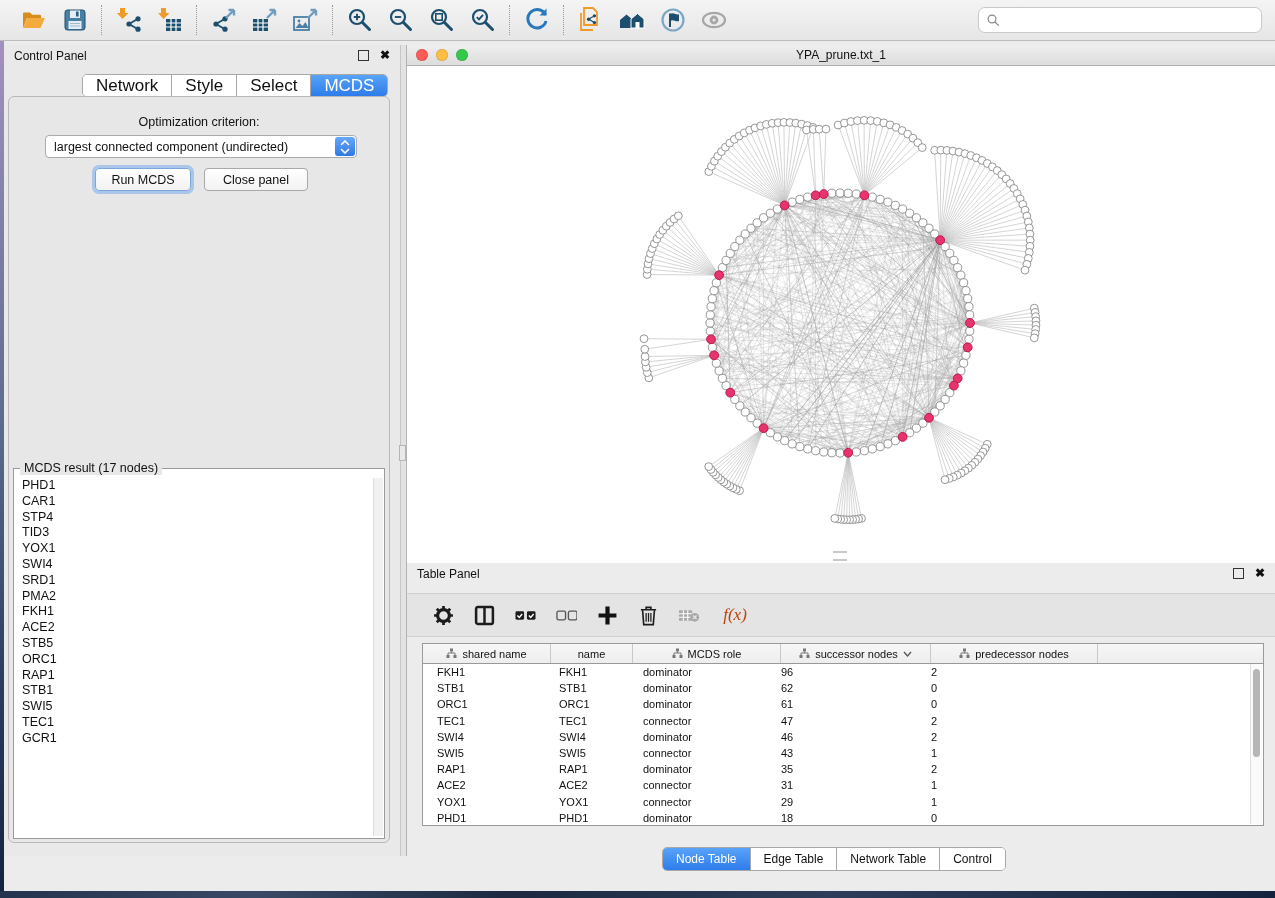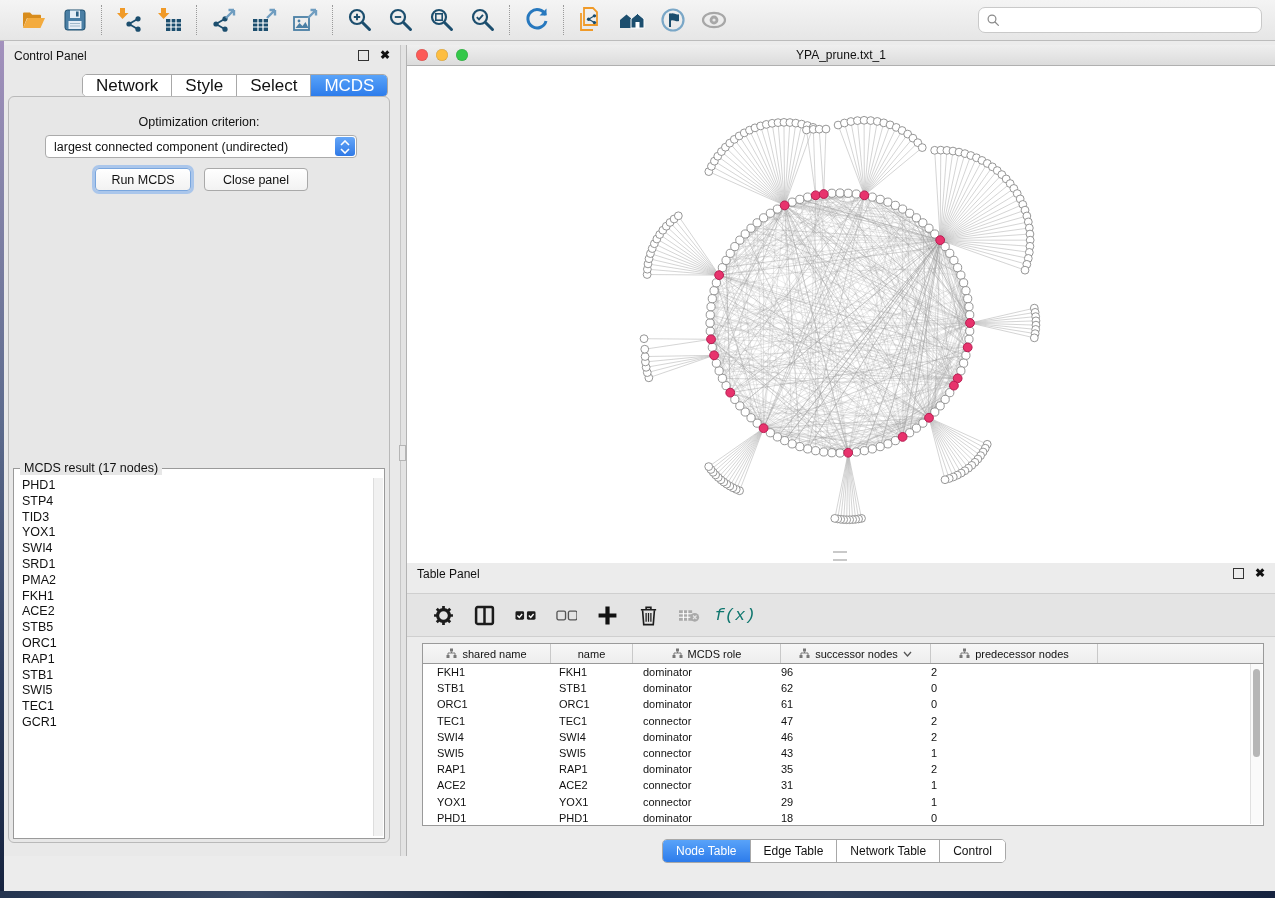--- a/index.html
+++ b/index.html
@@ -69,33 +69,33 @@
   .net-canvas{position:relative;height:497px;background:#fff;}
   .canvas-grip{position:absolute;left:426px;bottom:2px;width:14px;height:6px;
     border-top:2px solid #c9c9c9;border-bottom:2px solid #c9c9c9;}
   
   .table-panel{position:absolute;left:406px;top:563px;width:869px;height:293px;background:#ececec;
     border-left:1px solid #b3b3b3;box-sizing:border-box;}
   .tp-toolbar{position:absolute;left:0;top:30px;width:869px;height:44px;background:#e4e4e4;
     border-top:1px solid #cfcfcf;border-bottom:1px solid #cfcfcf;display:flex;align-items:center;
     gap:17px;padding-left:24px;box-sizing:border-box;}
   .tp-tool{display:flex;align-items:center;justify-content:center;width:24px;height:24px;}
-  .fx{font-family:Liberation Mono, monospace;font-style:italic;font-size:17px;color:#0f766e;}
+  .fx{font-family:Liberation Serif, serif;font-style:italic;font-size:17px;color:#c2410c;}
   .data-table{position:absolute;left:15px;top:80px;width:842px;height:183px;background:#fff;
     border:1px solid #9a9a9a;box-sizing:border-box;}
   .dt-header{display:flex;height:19px;background:linear-gradient(180deg,#f7f7f7,#ededed);
     border-bottom:1px solid #999;}
   .dt-hcell{display:flex;align-items:center;justify-content:center;gap:5px;font-size:11px;
     border-right:1px solid #c9c9c9;box-sizing:border-box;height:19px;}
   .dt-row{display:flex;height:16.2px;font-size:11px;align-items:center;}
   .dt-cell{box-sizing:border-box;overflow:hidden;white-space:nowrap;}
   .dt-cell.num{text-align:left;padding-right:9px;}
   .dt-scroll{position:absolute;right:1px;top:20px;bottom:1px;width:11px;background:#fafafa;border-left:1px solid #e0e0e0;}
   .dt-thumb{position:absolute;left:1.5px;top:5px;width:7px;height:88px;background:#b6b6b6;border-radius:4px;}
-  .tp-tabs{position:absolute;left:255px;top:276px;height:22px;display:flex;border:1px solid #a8a8a8;
+  .tp-tabs{position:absolute;left:255px;top:284px;height:22px;display:flex;border:1px solid #a8a8a8;
     border-radius:5px;overflow:hidden;background:#fff;}
   .tp-tab{padding:0 13px;font-size:12px;display:flex;align-items:center;background:#fff;border-right:1px solid #a8a8a8;}
   .tp-tab:last-child{border-right:none;}
   .tp-tab.active{background:linear-gradient(180deg,#59a3f9,#2d7ceb);color:#fff;}
   
   .status-bar{position:absolute;left:0;top:856px;width:1275px;height:35px;background:#ececec;
     border-top:1px solid #c2c2c2;}
   .list-btn{position:absolute;left:14px;top:8px;width:27px;height:22px;background:#fdfdfd;
     border:1px solid #b9b9b9;border-radius:2px;display:flex;align-items:center;justify-content:center;}
   .memory-btn{position:absolute;right:12px;top:8px;height:22px;background:#fdfdfd;border:1px solid #b9b9b9;
@@ -309,20 +309,21 @@
               <path d="M1 1l4 4 4-4" fill="none" stroke="#fff" stroke-width="1.6"></path>
             </svg>
         </span>
       </div>
       <div class="btn run">Run MCDS</div>
       <div class="btn closep">Close panel</div>
       <div class="result-box">
         <span class="result-legend">MCDS result (17 nodes)</span>
         <div class="result-list" id="mcdsList">
             <div>PHD1</div>
+            <div>CAR1</div>
             <div>STP4</div>
             <div>TID3</div>
             <div>YOX1</div>
             <div>SWI4</div>
             <div>SRD1</div>
             <div>PMA2</div>
             <div>FKH1</div>
             <div>ACE2</div>
             <div>STB5</div>
             <div>ORC1</div>

